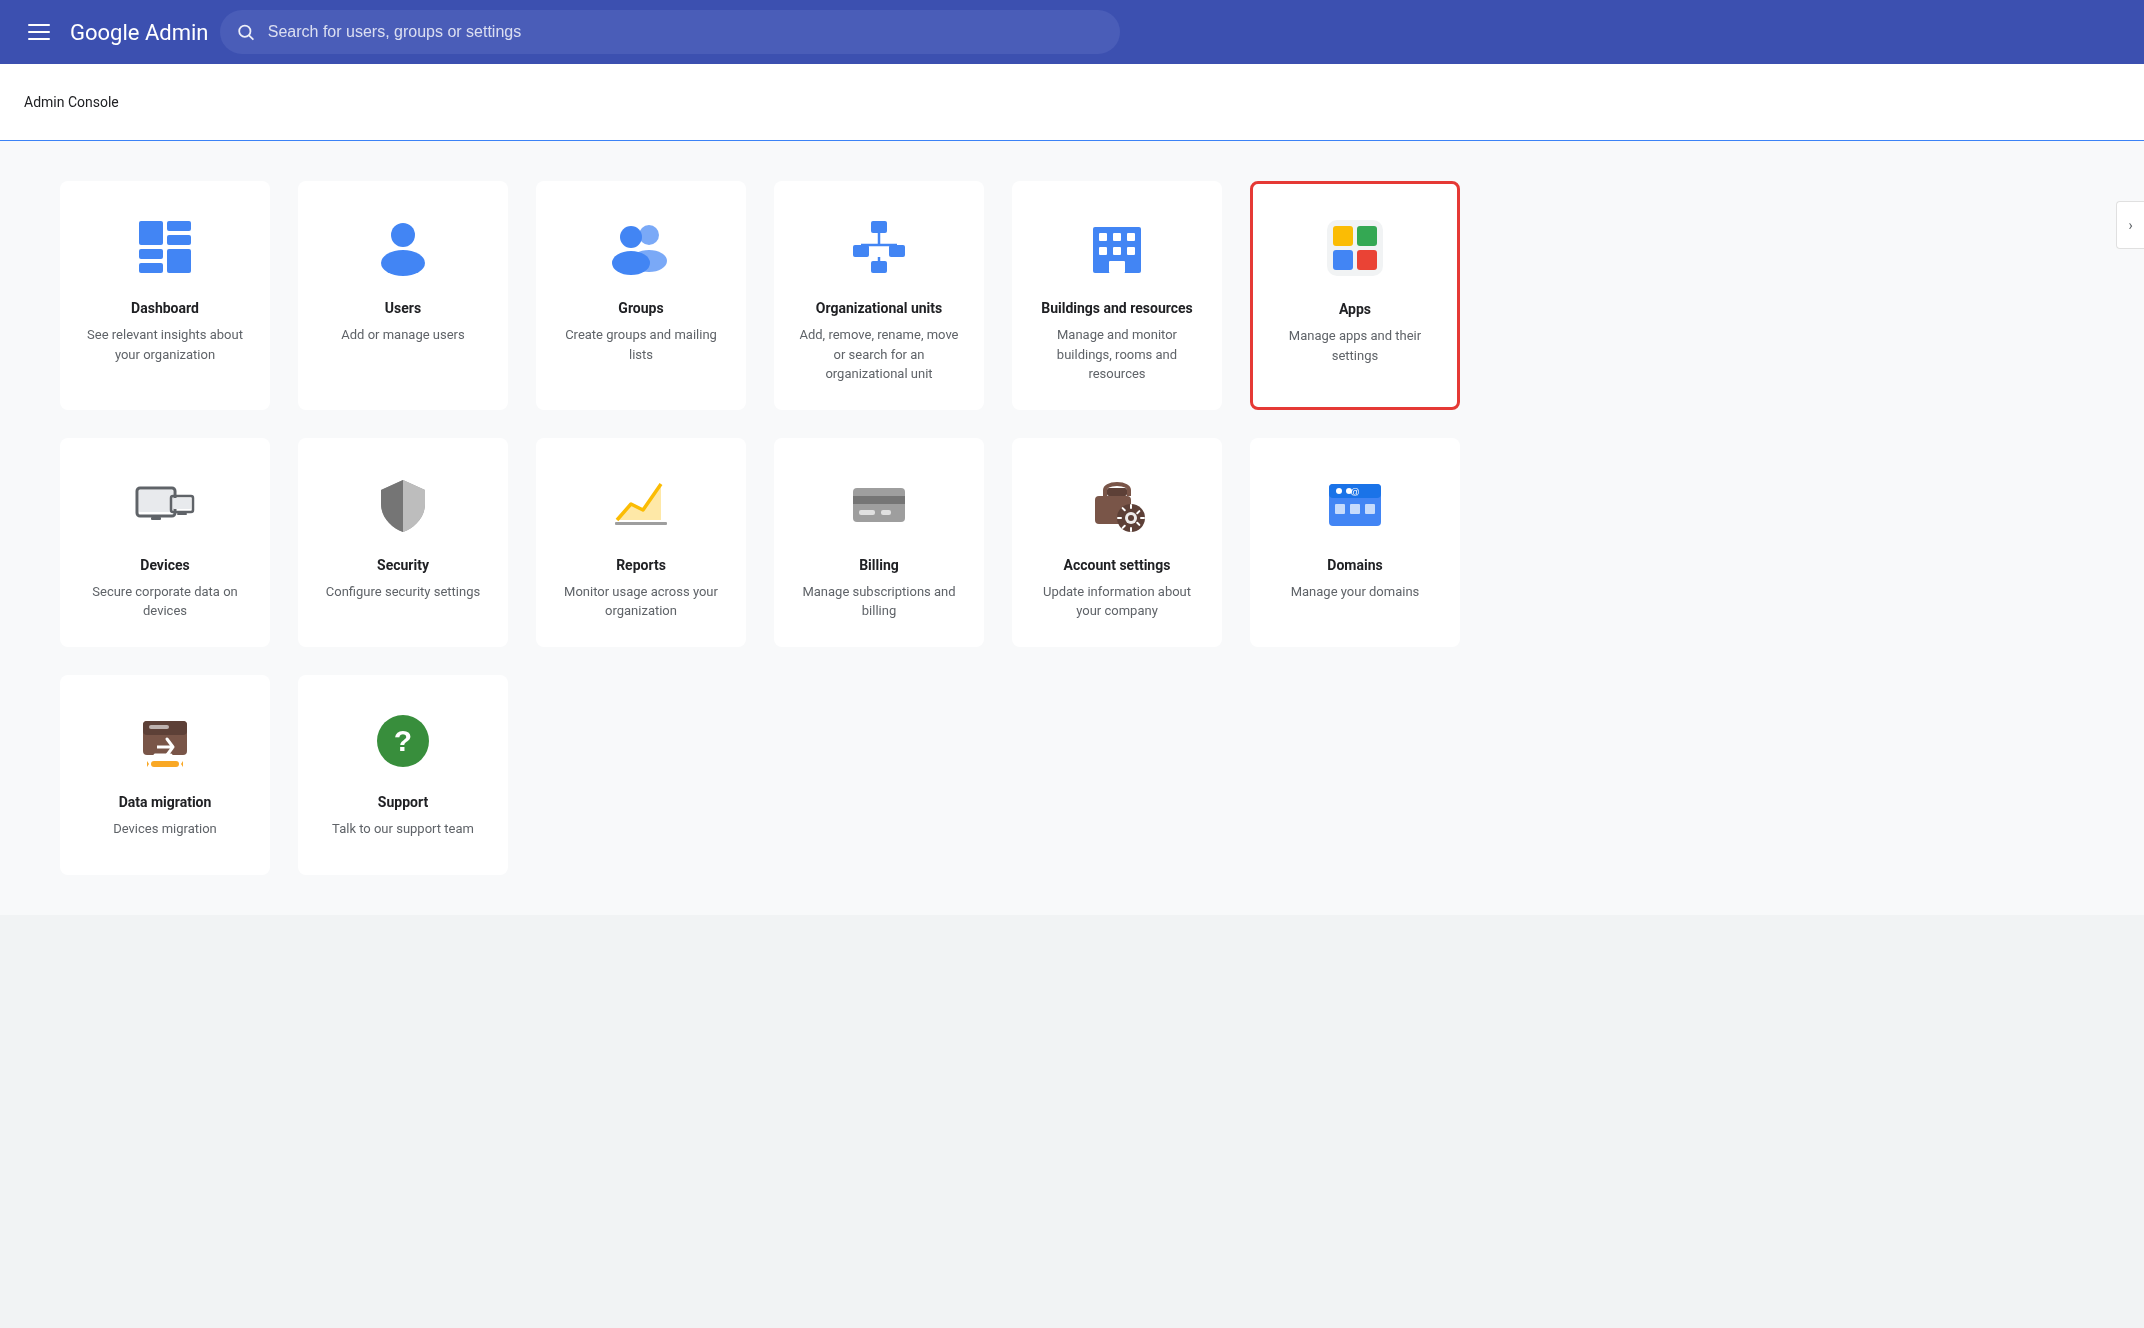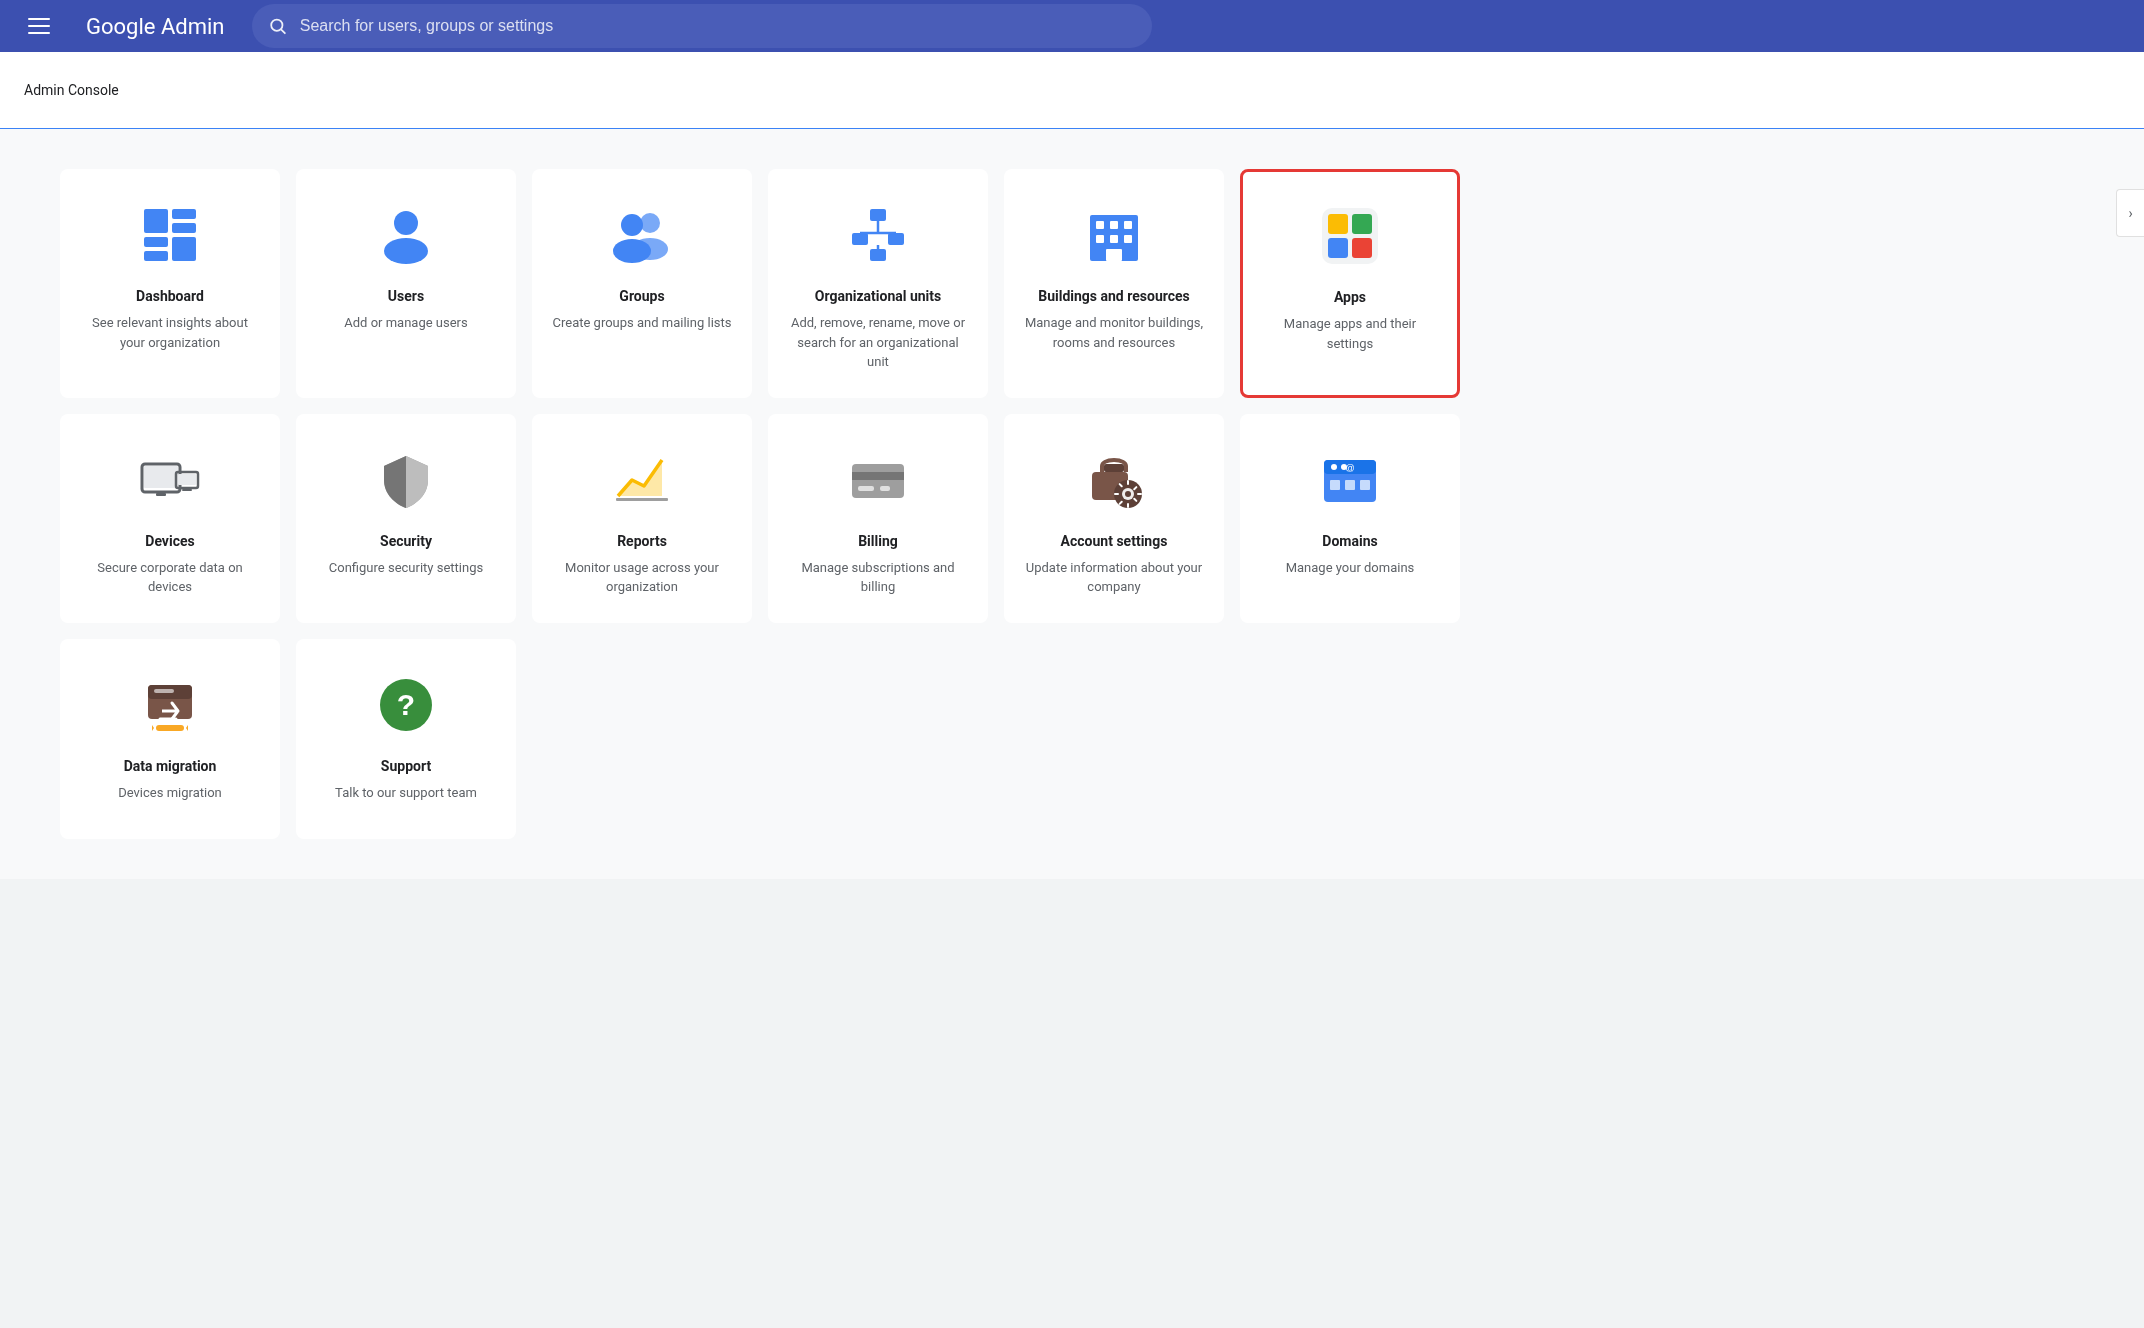--- a/index.html
+++ b/index.html
@@ -4,22 +4,22 @@
   <style>
     * { box-sizing: border-box; margin: 0; padding: 0; }
     body { font-family: 'Google Sans', Roboto, Arial, sans-serif; background: #f1f3f4; min-height: 100vh; }
 
     
     .header {
       background: #3c50b0;
       display: flex;
       align-items: center;
       padding: 0 20px;
-      height: 52px;
-      gap: 28px;
+      height: 64px;
+      gap: 12px;
     }
     .header-menu-icon {
       color: white;
       font-size: 22px;
       cursor: pointer;
       display: flex;
       flex-direction: column;
       gap: 5px;
       padding: 8px;
     }
@@ -97,21 +97,21 @@
     
     .grid-area {
       flex: 1;
       padding: 40px 60px;
       background: #f8f9fa;
     }
 
     .cards-grid {
       display: grid;
       grid-template-columns: repeat(6, 1fr);
-      gap: 16px;
+      gap: 28px;
       max-width: 1400px;
     }
 
     .card {
       background: white;
       border-radius: 8px;
       padding: 28px 16px 24px;
       display: flex;
       flex-direction: column;
       align-items: center;

